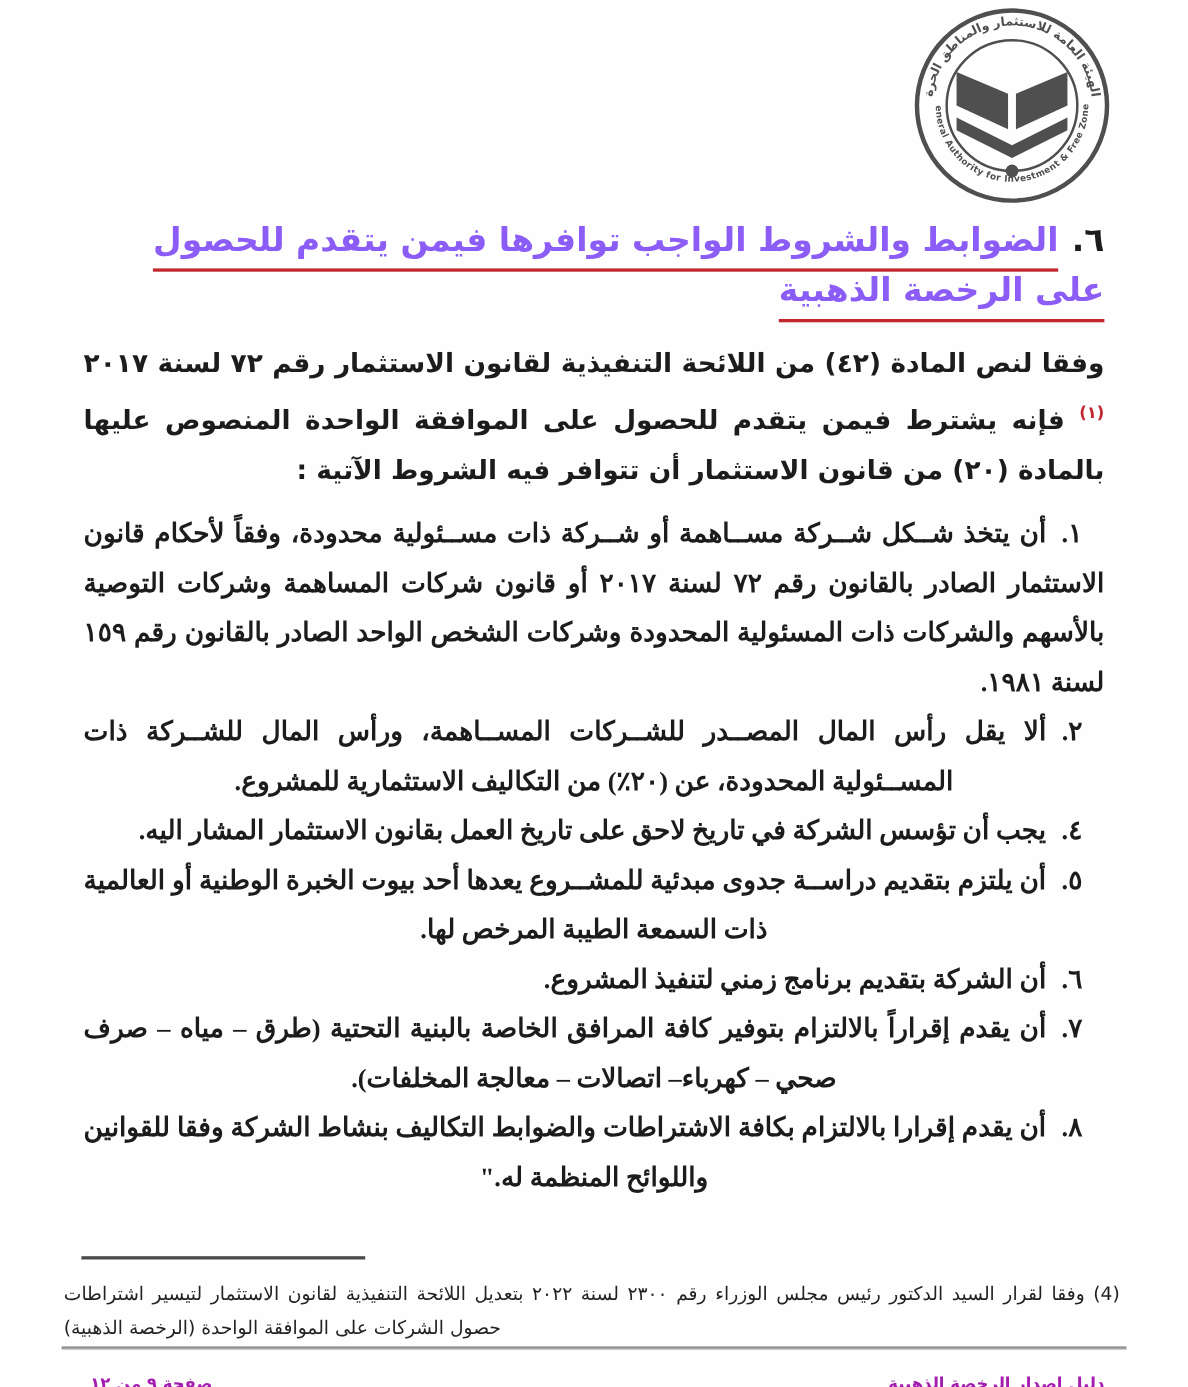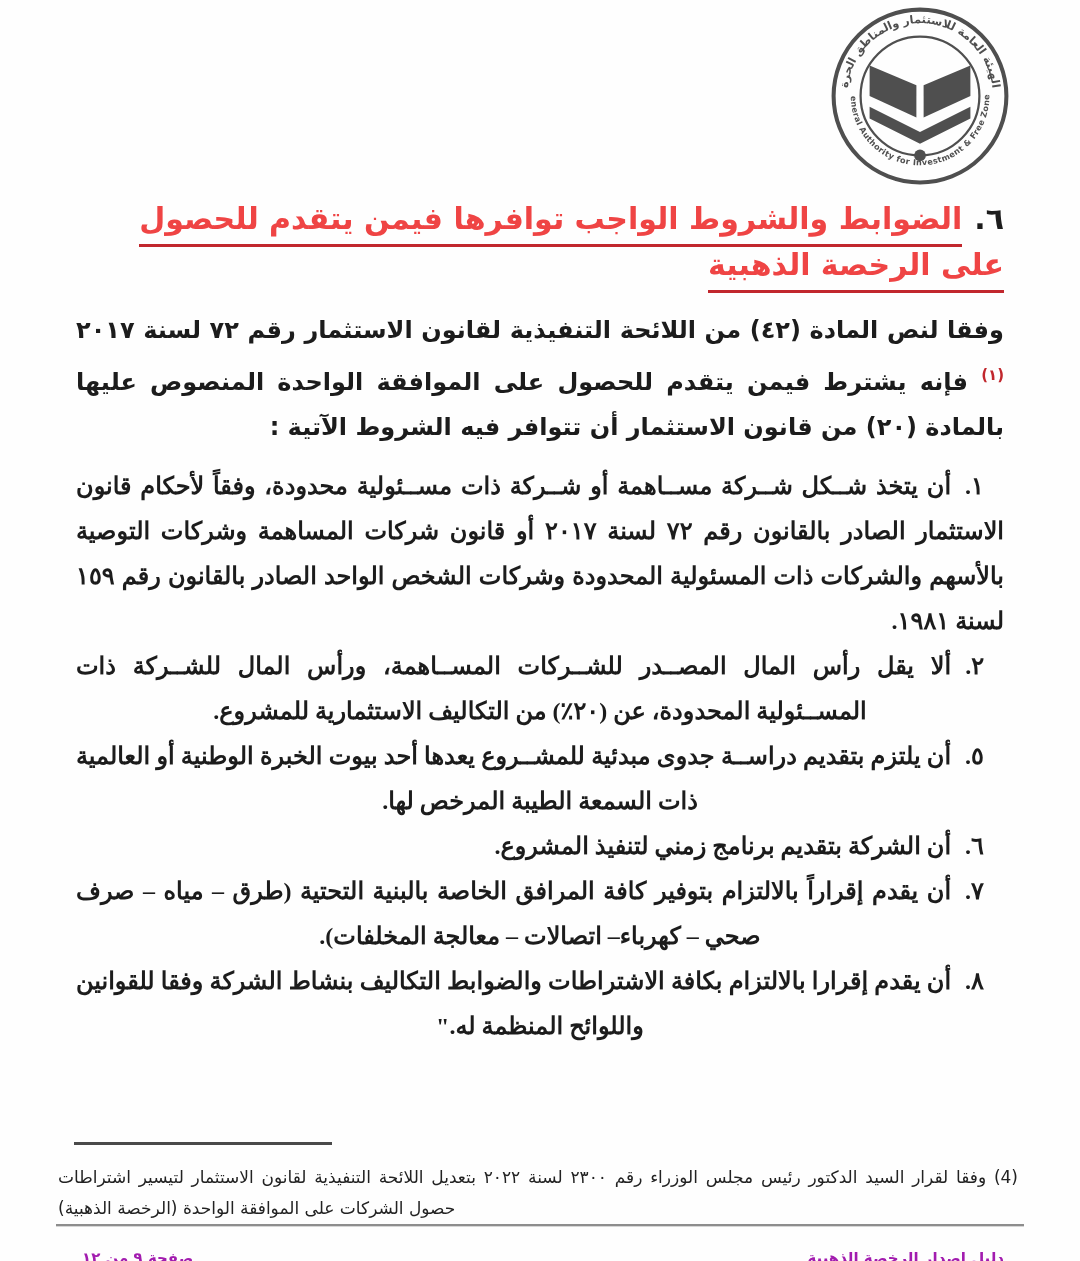--- a/index.html
+++ b/index.html
@@ -22,21 +22,21 @@
     position:absolute;top:196px;right:76px;left:76px;
     direction:rtl;
   }
   .heading{
     margin:0 0 20px 0;
     font-size:30px;font-weight:bold;line-height:46px;
     color:#1c1c1c;
   }
   .heading .h-num{margin-left:12px;color:#1c1c1c;}
   .heading .h-title{
-    color:#ef4444;
+    color:#8b5cf6;
     border-bottom:3px solid #c1272d;
     padding-bottom:8px;
     text-align:right;
   }
   .intro{
     margin:0 0 14px 0;
     font-size:24px;font-weight:bold;line-height:45px;
     text-align:justify;
   }
   .fn-ref{
@@ -116,20 +116,23 @@
       <span>وفقا لنص المادة (٤٢) من اللائحة التنفيذية لقانون الاستثمار رقم ٧٢ لسنة ٢٠١٧ </span><sup class="fn-ref">(١)</sup><span> فإنه يشترط فيمن يتقدم للحصول على الموافقة الواحدة المنصوص عليها بالمادة (٢٠) من قانون الاستثمار أن تتوافر فيه الشروط الآتية :</span>
     </p>
 
     <div class="items">
       <p class="item">
         <span class="num">١.</span><span>أن يتخذ شــكل شــركة مســاهمة أو شــركة ذات مســئولية محدودة، وفقاً لأحكام قانون الاستثمار الصادر بالقانون رقم ٧٢ لسنة ٢٠١٧ أو قانون شركات المساهمة وشركات التوصية بالأسهم والشركات ذات المسئولية المحدودة وشركات الشخص الواحد الصادر بالقانون رقم ١٥٩ لسنة ١٩٨١.</span>
       </p>
       <p class="item center-last">
         <span class="num">٢.</span><span>ألا يقل رأس المال المصــدر للشــركات المســاهمة، ورأس المال للشــركة ذات المســئولية المحدودة، عن (٢٠٪) من التكاليف الاستثمارية للمشروع.</span>
       </p>
+      <p class="item">
+        <span class="num">٤.</span><span>يجب أن تؤسس الشركة في تاريخ لاحق على تاريخ العمل بقانون الاستثمار المشار اليه.</span>
+      </p>
       <p class="item center-last">
         <span class="num">٥.</span><span>أن يلتزم بتقديم دراســة جدوى مبدئية للمشــروع يعدها أحد بيوت الخبرة الوطنية أو العالمية ذات السمعة الطيبة المرخص لها.</span>
       </p>
       <p class="item">
         <span class="num">٦.</span><span>أن الشركة بتقديم برنامج زمني لتنفيذ المشروع.</span>
       </p>
       <p class="item center-last">
         <span class="num">٧.</span><span>أن يقدم إقراراً بالالتزام بتوفير كافة المرافق الخاصة بالبنية التحتية (طرق – مياه – صرف صحي – كهرباء– اتصالات – معالجة المخلفات).</span>
       </p>
       <p class="item center-last">

